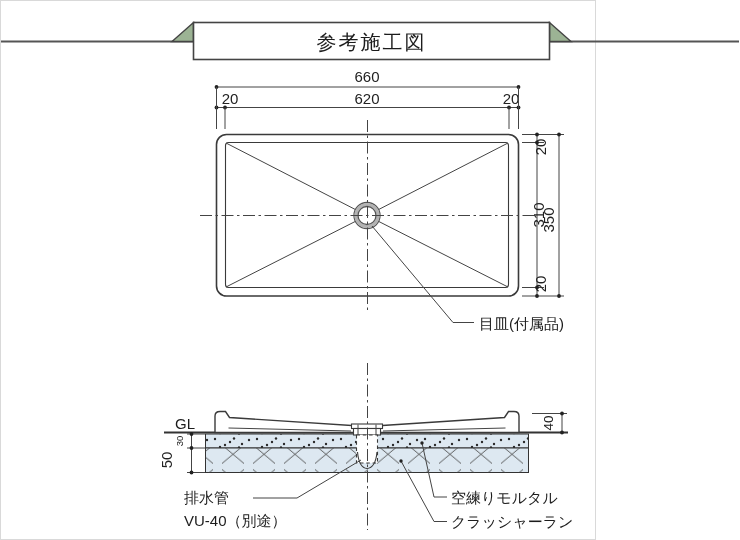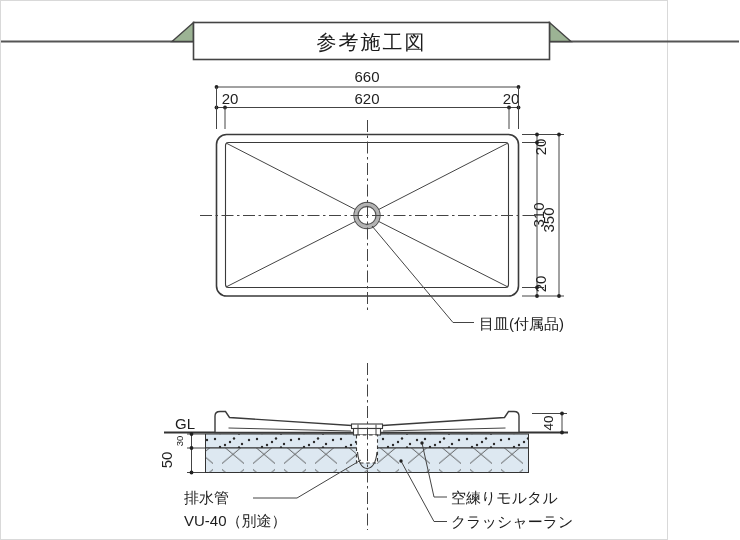--- a/index.html
+++ b/index.html
@@ -1,17 +1,17 @@
 <!DOCTYPE html>
 <html><head>
 <meta charset="utf-8">
 <style>
   html,body{margin:0;padding:0;background:#fff;}
   .stage{
-    position:relative;width:668px;height:540px;background:#ffffff;
+    position:relative;width:596px;height:540px;background:#ffffff;
     border:1px solid #d9d9d9;box-sizing:border-box;
     font-family:"Liberation Sans",sans-serif;
   }
   svg text{
     font-family:"Liberation Sans","DejaVu Sans",sans-serif;
     fill:#1c1c1c;
   }
   .t-title{font-size:20px;letter-spacing:2px;}
   .t-dim{font-size:15px;fill:#222;}
   .t-dim-sm{font-size:9.5px;fill:#222;}

